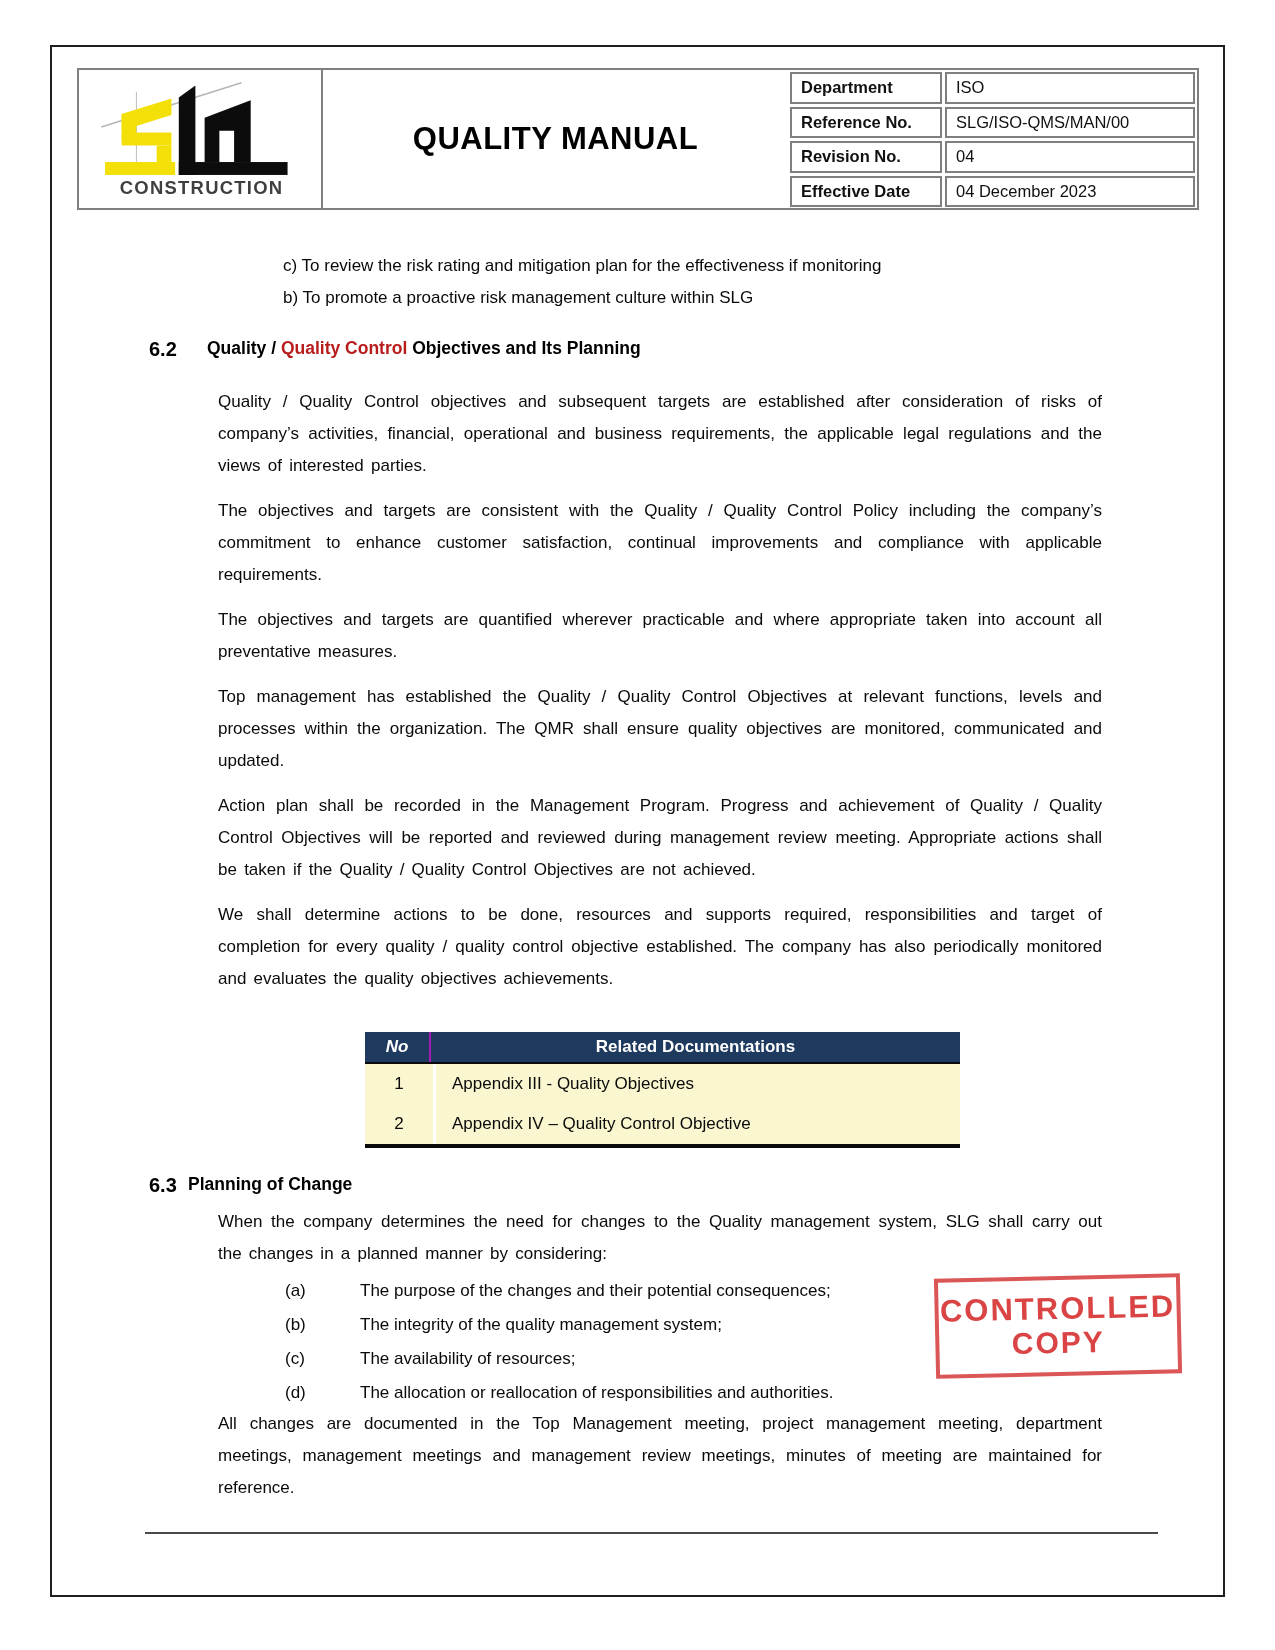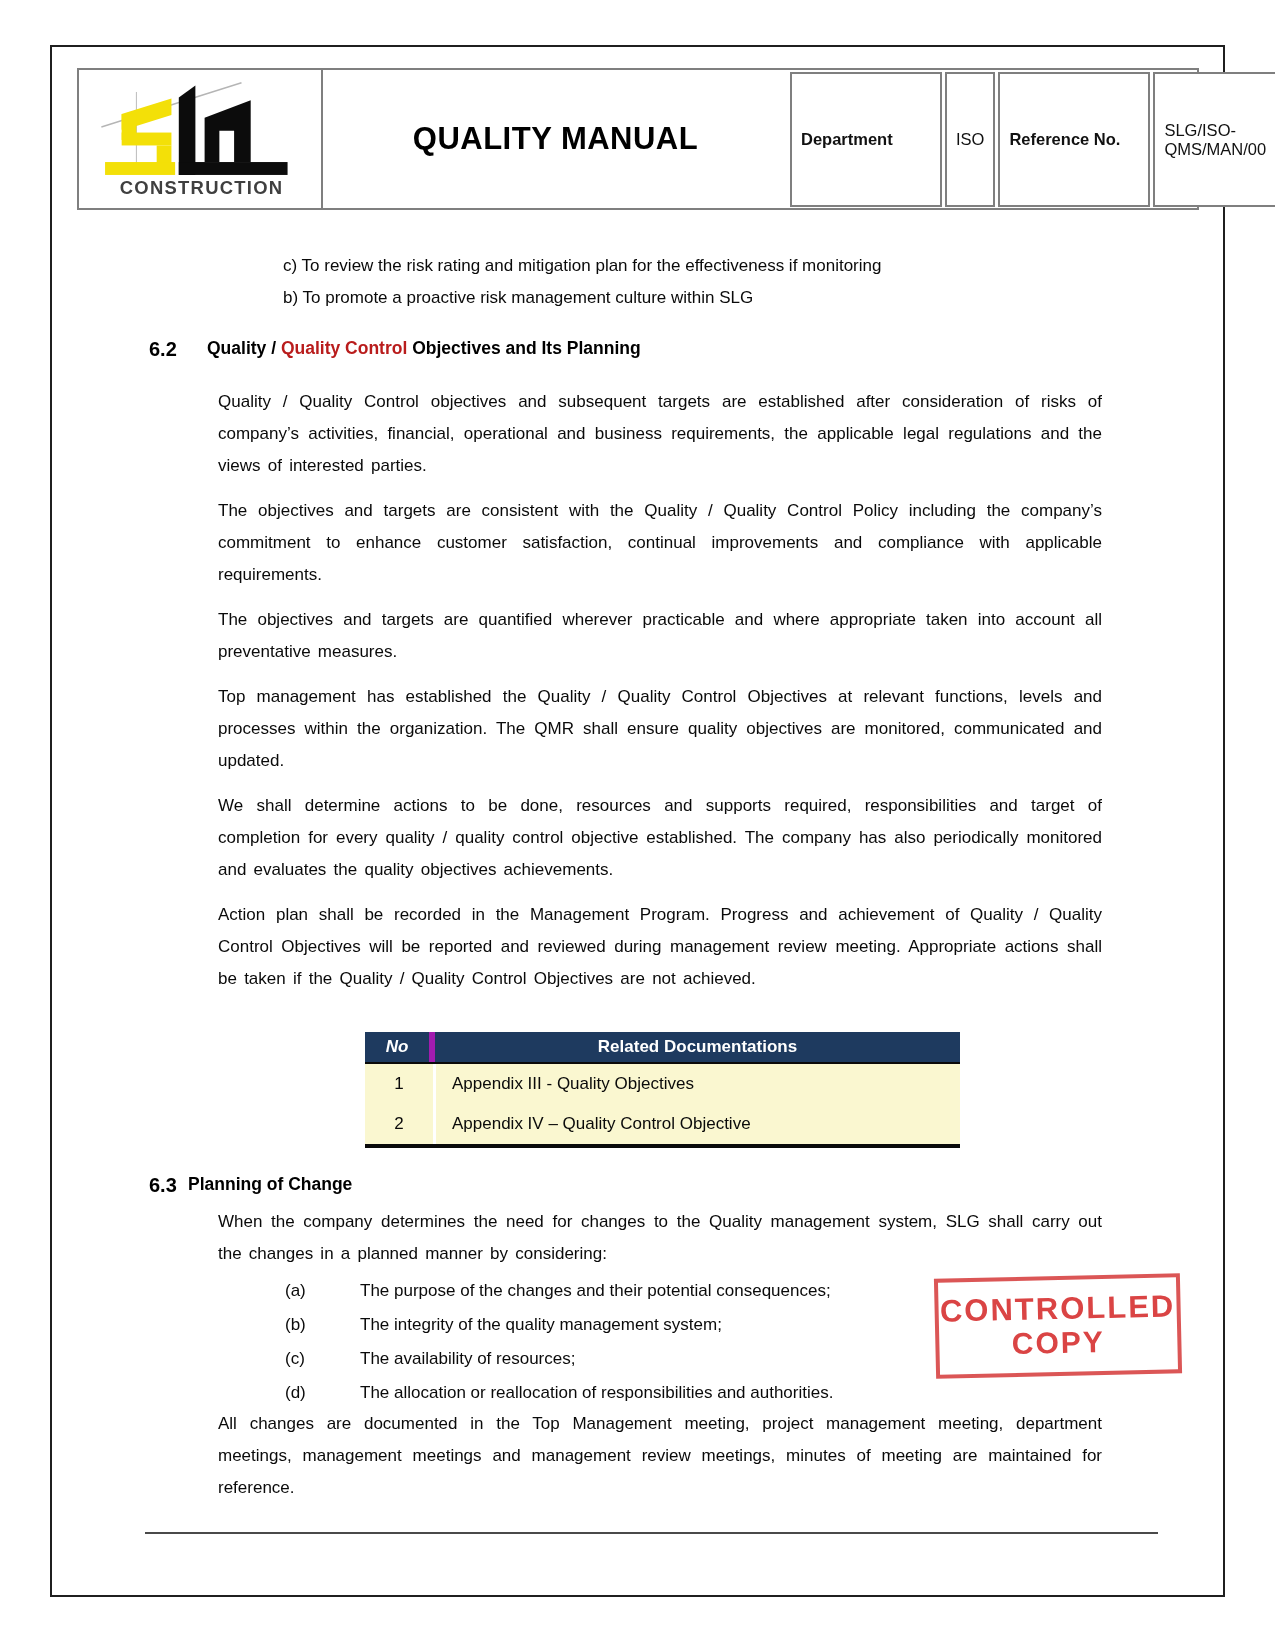--- a/index.html
+++ b/index.html
@@ -6,40 +6,40 @@
   .page{
     position:relative;width:1275px;height:1650px;background:#ffffff;
     font-family:"Liberation Sans","DejaVu Sans",sans-serif;color:#111;overflow:hidden;
   }
   .pborder{position:absolute;left:50px;top:45px;width:1171px;height:1548px;border:2px solid #1f1f1f;}
   
   .hbox{position:absolute;left:77px;top:68px;width:1118px;height:138px;border:2px solid #7f7f7f;background:#fff;}
   .hlogo{position:absolute;left:0;top:0;width:242px;height:100%;border-right:2px solid #7f7f7f;display:flex;align-items:center;justify-content:center;}
   .htitle{position:absolute;left:244px;top:0;width:465px;height:100%;display:flex;align-items:center;justify-content:center;}
   .htitle span{font-size:31px;font-weight:bold;letter-spacing:.5px;color:#000;}
-  .hinfo{position:absolute;left:711px;top:1px;width:405px;height:136px;display:flex;gap:3px;padding-top:1px;box-sizing:border-box;}
+  .hinfo{position:absolute;left:711px;top:1px;width:405px;height:136px;display:flex;flex-direction:column;gap:3px;padding-top:1px;box-sizing:border-box;text-align:center;}
   .hrow{display:flex;gap:3px;flex:1;}
   .hrow .lbl,.hrow .val{border:2px solid #7f7f7f;background:#fff;display:flex;align-items:center;padding:0 9px;font-size:16.5px;box-sizing:border-box;}
   .hrow .lbl{width:152px;font-weight:bold;}
   .hrow .val{flex:1;}
   .construction-text{font-weight:bold;fill:#3f3f3f;font-size:20px;letter-spacing:2px;font-family:"Liberation Sans",sans-serif;}
   
   .intro{position:absolute;left:283px;top:250px;font-size:17px;line-height:32px;color:#0a0a0a;}
   .secnum{position:absolute;font-weight:bold;font-size:20px;color:#000;}
   .sechead{position:absolute;font-weight:bold;font-size:17.5px;color:#000;white-space:nowrap;}
   .sechead .blue{color:#b91c1c;}
   .paras{position:absolute;left:218px;top:386px;width:884px;}
   .paras p,.para-block p{margin:0 0 13px 0;font-size:17px;line-height:32px;text-align:justify;word-spacing:2.5px;color:#0a0a0a;}
   .para-when{position:absolute;left:218px;top:1206px;width:884px;}
   .para-all{position:absolute;left:218px;top:1408px;width:884px;}
   
   .dtable{position:absolute;left:365px;top:1032px;width:595px;border-bottom:4px solid #0a0a0a;}
   .dthead{display:flex;height:30px;background:#1e3a5f;border-bottom:2px solid #0a0a0a;color:#fff;font-weight:bold;font-size:17px;}
   .dthead .c1{width:64px;display:flex;align-items:center;justify-content:center;font-style:italic;}
-  .dthead .c2{flex:1;display:flex;align-items:center;justify-content:center;border-left:6px solid #a21caf;}
+  .dthead .c2{flex:1;display:flex;align-items:center;justify-content:center;border-left:2px solid #a21caf;}
   .dtrow{display:flex;height:40px;background:#faf7d0;font-size:17px;color:#0a0a0a;}
   .dtrow .c1{width:68px;display:flex;align-items:center;justify-content:center;}
   .dtrow .c2{flex:1;display:flex;align-items:center;padding-left:16px;border-left:3px solid #fff;}
   
   .clist{position:absolute;left:285px;top:1274px;font-size:17px;color:#0a0a0a;}
   .clist .li{display:flex;height:34px;align-items:center;}
   .clist .mk{width:75px;}
   
   .stamp{
     position:absolute;left:935px;top:1276px;width:238px;height:92px;
@@ -112,22 +112,22 @@
   </div>
 
   <div class="secnum" style="left:149px;top:338px;">6.2</div>
   <div class="sechead" style="left:207px;top:338px;"><span>Quality / </span><span class="blue">Quality Control</span><span> Objectives and Its Planning</span></div>
 
   <div class="paras">
     <p>Quality / Quality Control objectives and subsequent targets are established after consideration of risks of company’s activities, financial, operational and business requirements, the applicable legal regulations and the views of interested parties.</p>
     <p>The objectives and targets are consistent with the Quality / Quality Control Policy including the company’s commitment to enhance customer satisfaction, continual improvements and compliance with applicable requirements.</p>
     <p>The objectives and targets are quantified wherever practicable and where appropriate taken into account all preventative measures.</p>
     <p>Top management has established the Quality / Quality Control Objectives at relevant functions, levels and processes within the organization. The QMR shall ensure quality objectives are monitored, communicated and updated.</p>
+    <p>Action plan shall be recorded in the Management Program. Progress and achievement of Quality / Quality Control Objectives will be reported and reviewed during management review meeting. Appropriate actions shall be taken if the Quality / Quality Control Objectives are not achieved.</p>
     <p>We shall determine actions to be done, resources and supports required, responsibilities and target of completion for every quality / quality control objective established. The company has also periodically monitored and evaluates the quality objectives achievements.</p>
-    <p>Action plan shall be recorded in the Management Program. Progress and achievement of Quality / Quality Control Objectives will be reported and reviewed during management review meeting. Appropriate actions shall be taken if the Quality / Quality Control Objectives are not achieved.</p>
   </div>
 
   <div class="dtable">
     <div class="dthead">
       <div class="c1">No</div>
       <div class="c2">Related Documentations</div>
     </div>
     <div class="dtrow">
       <div class="c1">1</div>
       <div class="c2">Appendix III - Quality Objectives</div>

